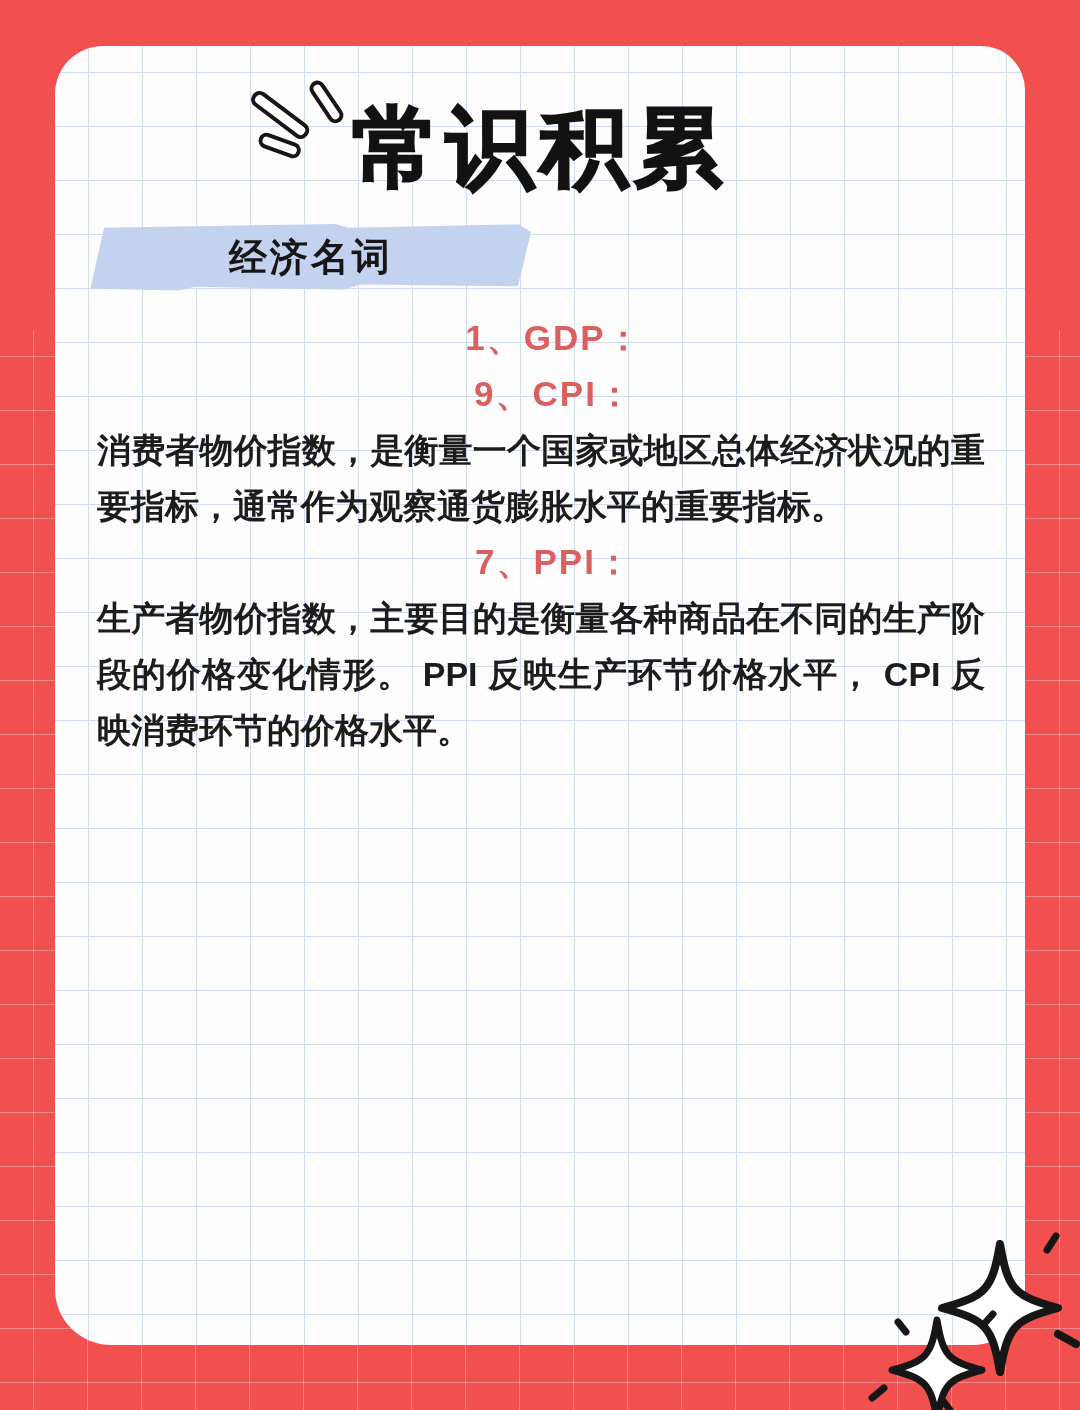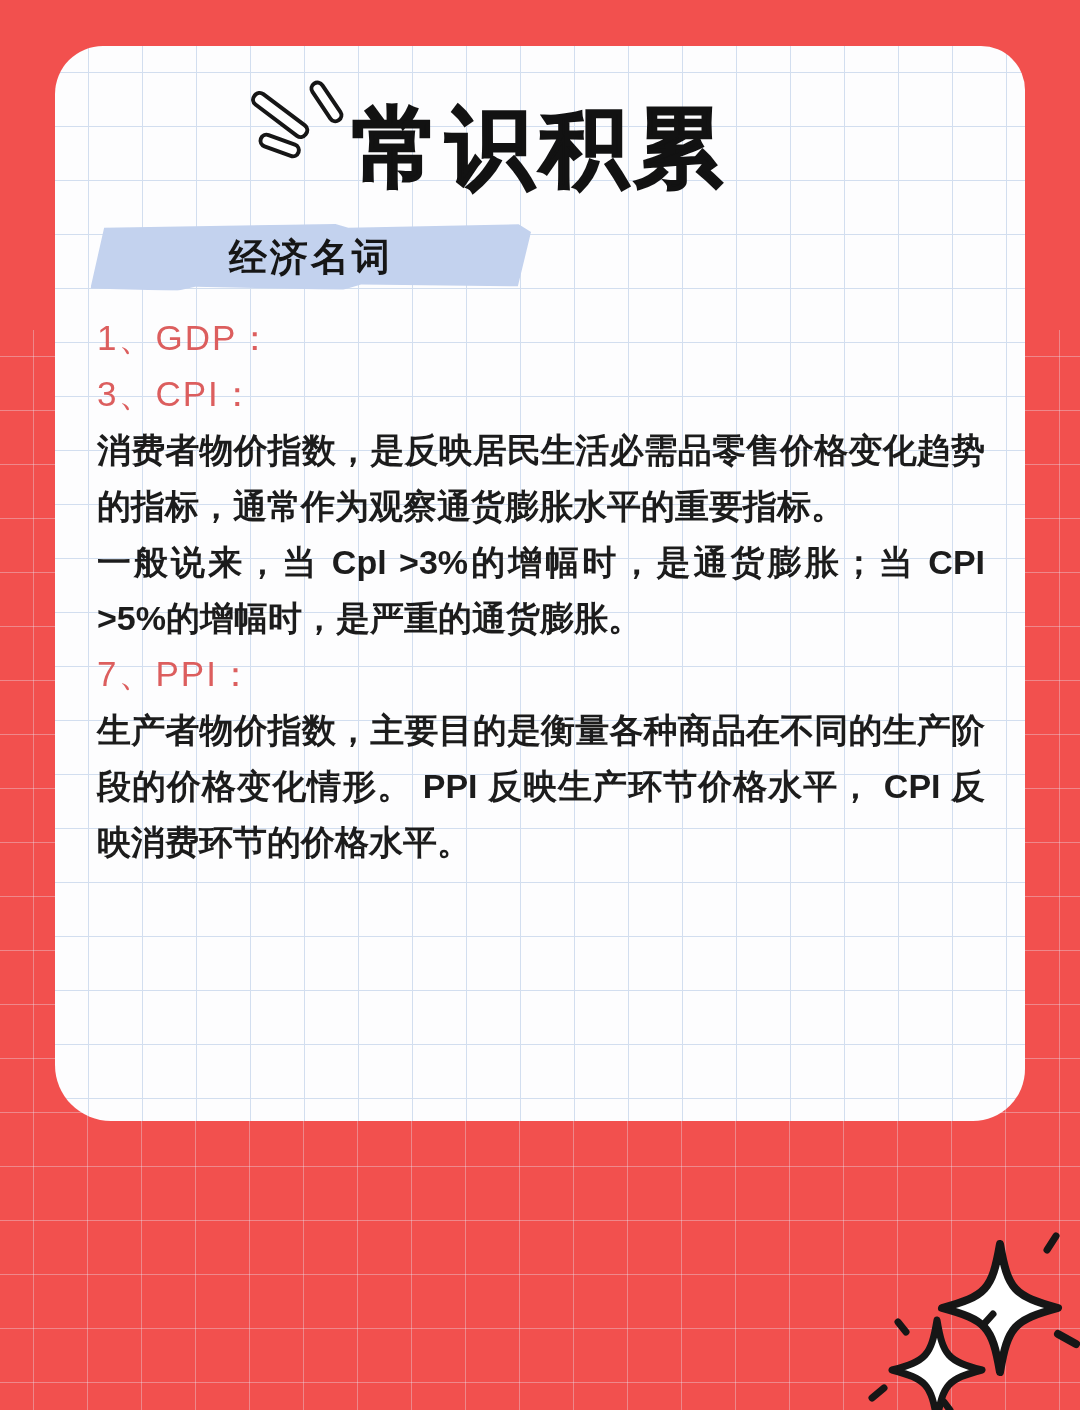--- a/index.html
+++ b/index.html
@@ -6,21 +6,21 @@
   body{
     width:1080px;height:1410px;
     background:#f2504e;
     position:relative;
     overflow:hidden;
     font-family:"Liberation Sans","DejaVu Sans",sans-serif;
   }
   .card{
     position:absolute;
     left:55px;top:46px;
-    width:970px;height:1075px;
+    width:970px;height:1299px;
     background:#fdfdfe;
     border-radius:48px 44px 52px 56px;
     background-image:
       linear-gradient(#d2deef 1.5px, transparent 1.5px),
       linear-gradient(90deg, #d2deef 1.5px, transparent 1.5px);
     background-size:54px 54px;
     background-position:33px 26px;
   }
   
   .frame-grid{
@@ -76,24 +76,25 @@
     margin:20px 40px 0 42px;
     font-size:34px;
     line-height:56px;
     font-weight:600;
     color:#1c1c1c;
     text-align:justify;
   }
   .sec-heading{
     color:#dc5e5e;
     font-size:35px;
-    font-weight:400;
+    font-weight:700;
     letter-spacing:2px;
     line-height:56px;
-    text-align:left;
+    text-align:center;
+    margin-left:26px;
   }
   .content p{margin:0;}
   .sparkles{
     position:absolute;
     left:862px;top:1192px;
     width:218px;height:218px;
     z-index:5;
   }
 </style>
 </head>
@@ -118,23 +119,22 @@
   <div class="content">
 
     <div>
       <div class="sec-heading">1、GDP：</div>
     </div>
 
     <div>
     </div>
 
     <div>
-      <div class="sec-heading">3、CPI：</div>
-      <p>消费者物价指数，是反映居民生活必需品零售价格变化趋势的指标，通常作为观察通货膨胀水平的重要指标。</p>
-      <p>一般说来，当 Cpl &gt;3%的增幅时，是通货膨胀；当 CPI &gt;5%的增幅时，是严重的通货膨胀。</p>
+      <div class="sec-heading">9、CPI：</div>
+      <p>消费者物价指数，是衡量一个国家或地区总体经济状况的重要指标，通常作为观察通货膨胀水平的重要指标。</p>
     </div>
 
     <div>
       <div class="sec-heading">7、PPI：</div>
       <p>生产者物价指数，主要目的是衡量各种商品在不同的生产阶段的价格变化情形。 PPI 反映生产环节价格水平， CPI 反映消费环节的价格水平。</p>
     </div>
 
   </div>
 </div>
 

